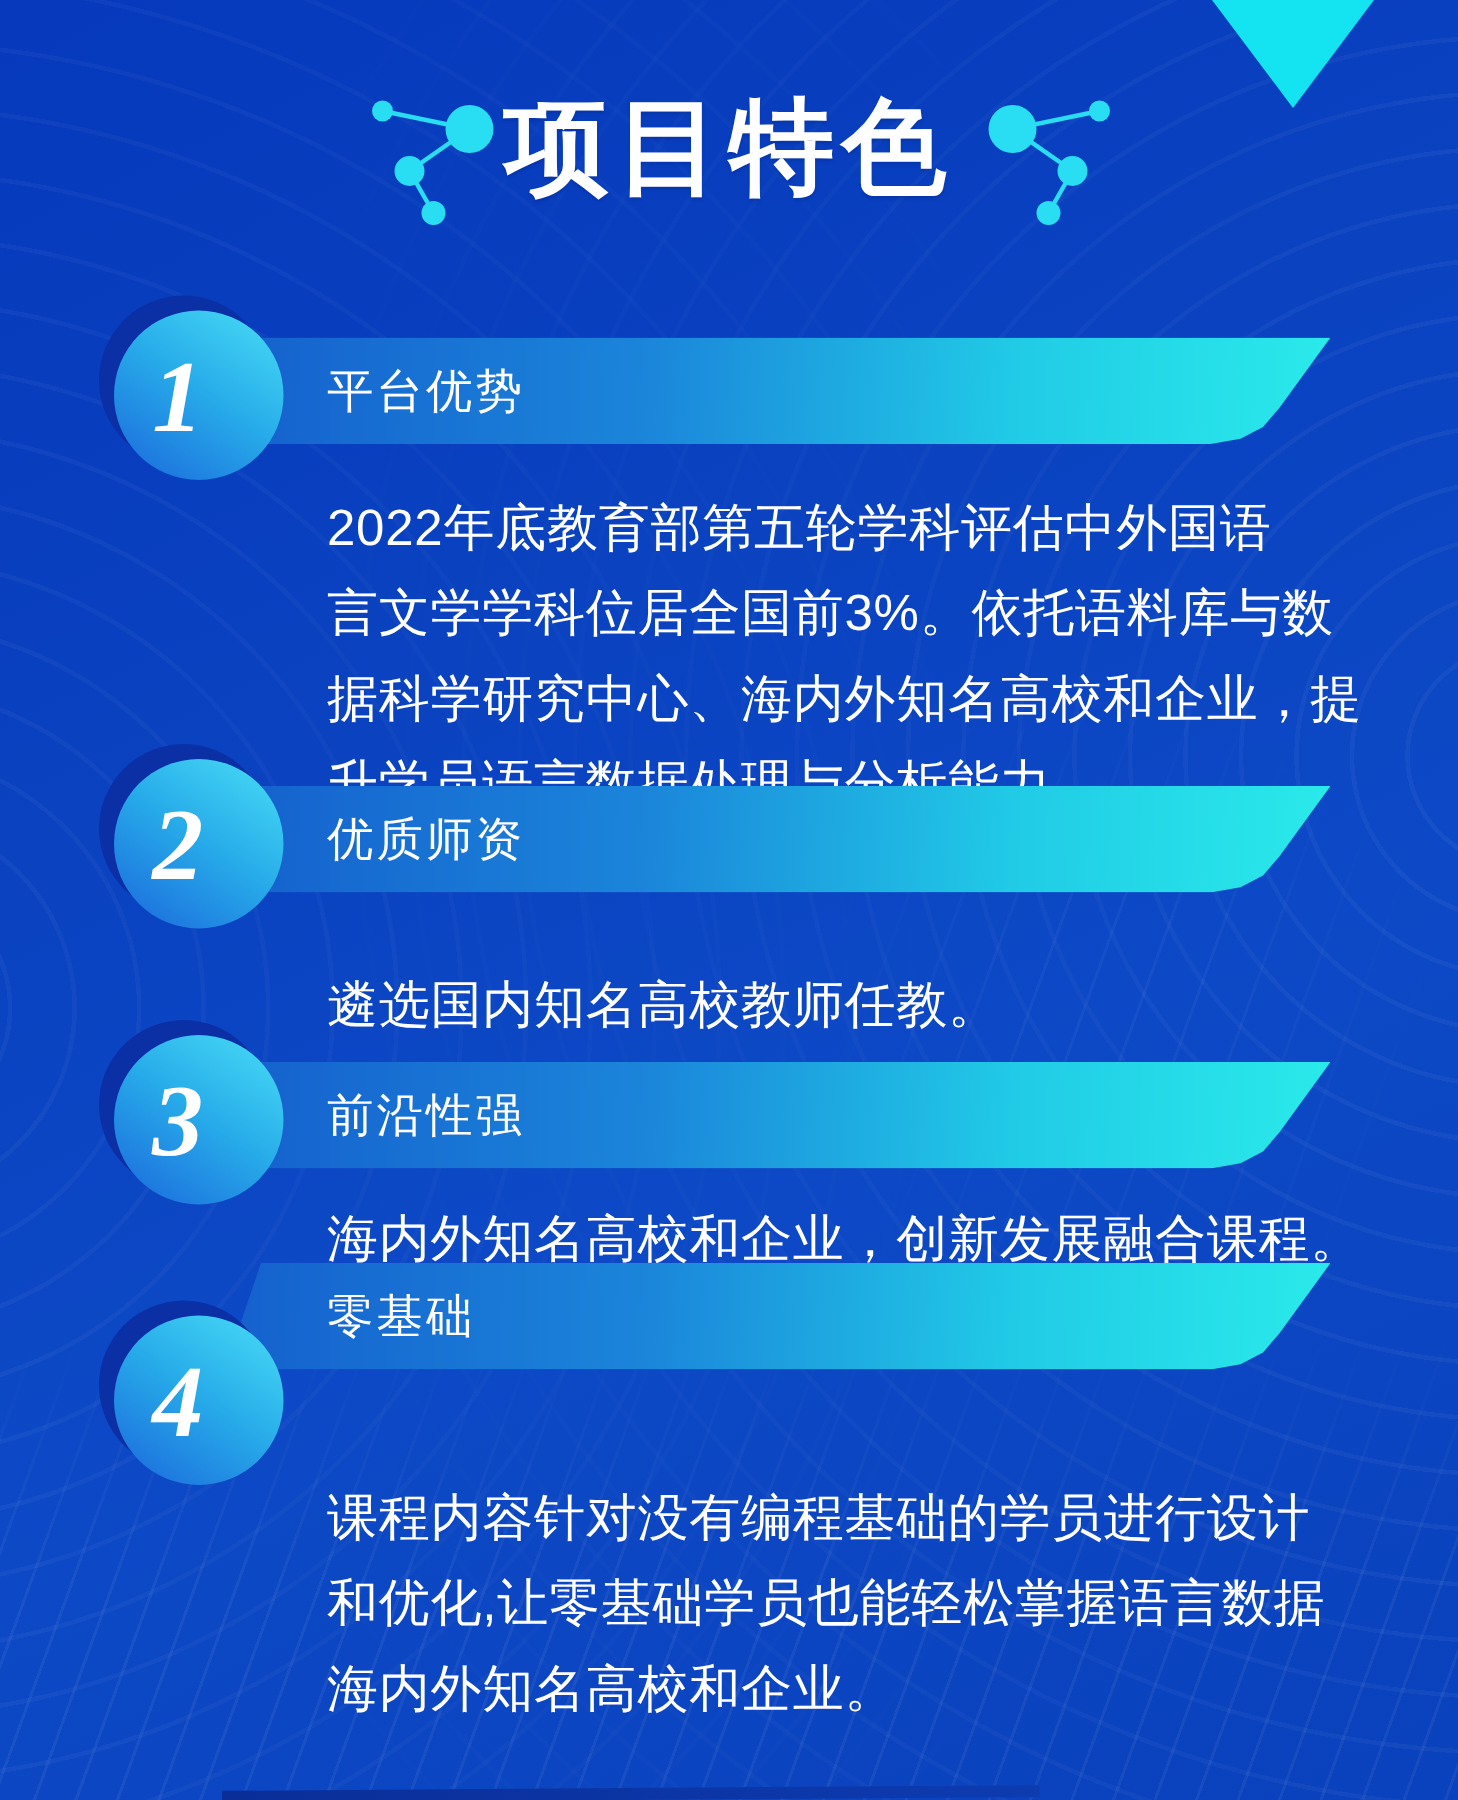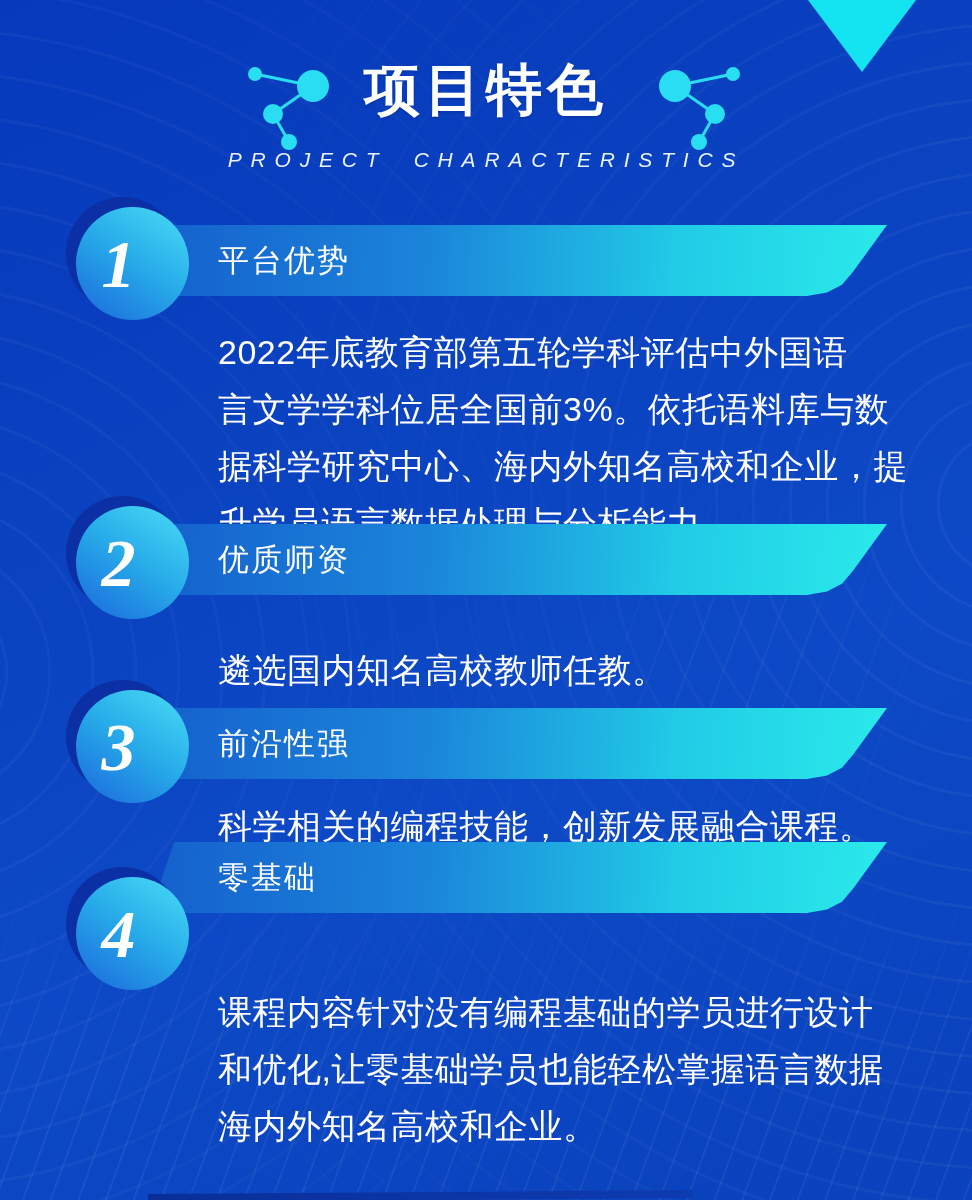--- a/index.html
+++ b/index.html
@@ -45,21 +45,21 @@
     transform:skewY(-0.4deg);
   }
   
   .tri{
     position:absolute;left:808px;top:0;width:108px;height:72px;
     clip-path:polygon(0 0,100% 0,50% 100%);
   }
   
   .header{position:absolute;left:0;top:58px;width:100%;text-align:center;}
   .page-title{
-    display:inline-block;font-size:56px;font-weight:900;letter-spacing:5px;
+    display:inline-block;font-size:70px;font-weight:900;letter-spacing:5px;
     line-height:1.15;text-shadow:0 2px 2px rgba(0,30,120,0.25);
   }
   .mol{position:absolute;top:62px;width:100px;height:88px;}
   .mol.left{left:243px;}
   .mol.right{left:645px;transform:scaleX(-1);}
   .page-subtitle{
     position:absolute;left:0;top:148px;width:100%;text-align:center;
     font-size:21px;font-style:italic;letter-spacing:0.42em;word-spacing:0.55em;
     color:#eaf2ff;font-weight:400;
   }
@@ -137,21 +137,20 @@
       <circle cx="70" cy="24" r="16"></circle>
       <circle cx="12" cy="12" r="7"></circle>
       <circle cx="30" cy="52" r="10"></circle>
       <circle cx="46" cy="80" r="8"></circle>
     </g>
   </svg>
 
   <div class="header">
     <span class="page-title">项目特色</span>
   </div>
-  <div class="page-subtitle">PROJECT CHARACTERISTICS</div>
 
   <div class="section s1">
     <div class="bar">
       <span class="bar-title">平台优势</span>
     </div>
     <div class="badge">
       <div class="shadow"></div>
       <div class="ball">
         <span class="num">1</span>
       </div>
@@ -178,21 +177,21 @@
   <div class="section s3">
     <div class="bar">
       <span class="bar-title">前沿性强</span>
     </div>
     <div class="badge">
       <div class="shadow"></div>
       <div class="ball">
         <span class="num">3</span>
       </div>
     </div>
-    <div class="body-text">科学相关的编程技能，创新发展融合课程。</div>
+    <div class="body-text">海内外知名高校和企业，创新发展融合课程。</div>
   </div>
 
   <div class="section s4">
     <div class="bar">
       <span class="bar-title">零基础</span>
     </div>
     <div class="badge">
       <div class="shadow"></div>
       <div class="ball">
         <span class="num">4</span>

